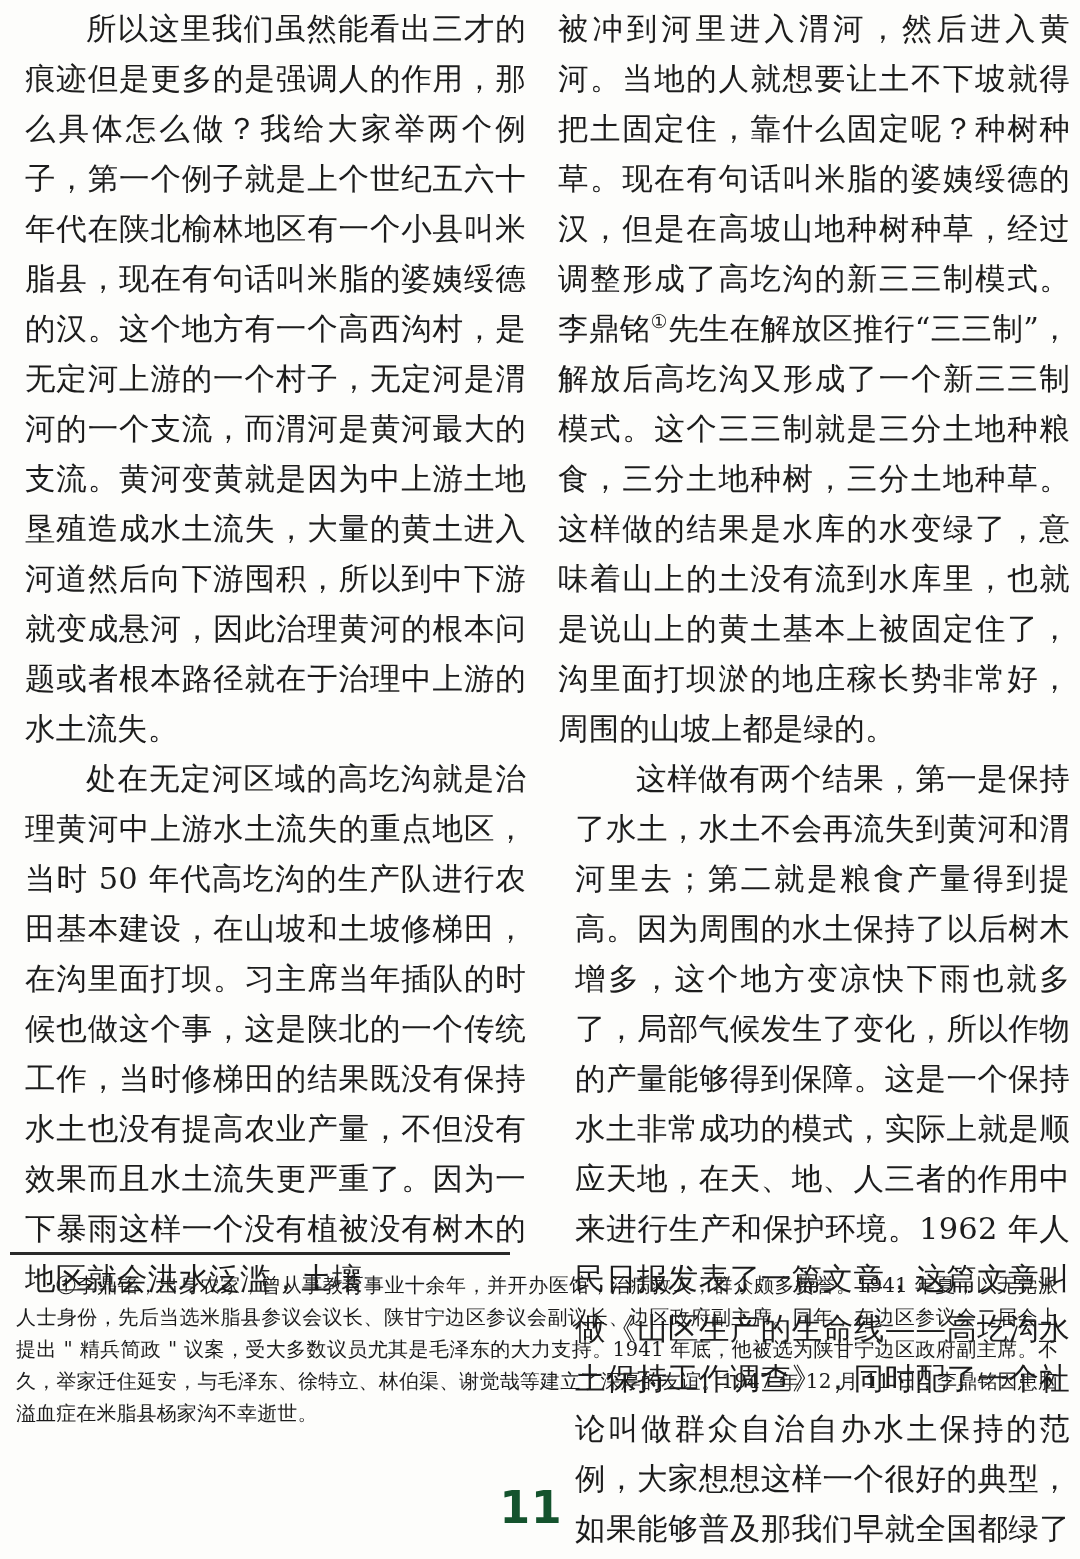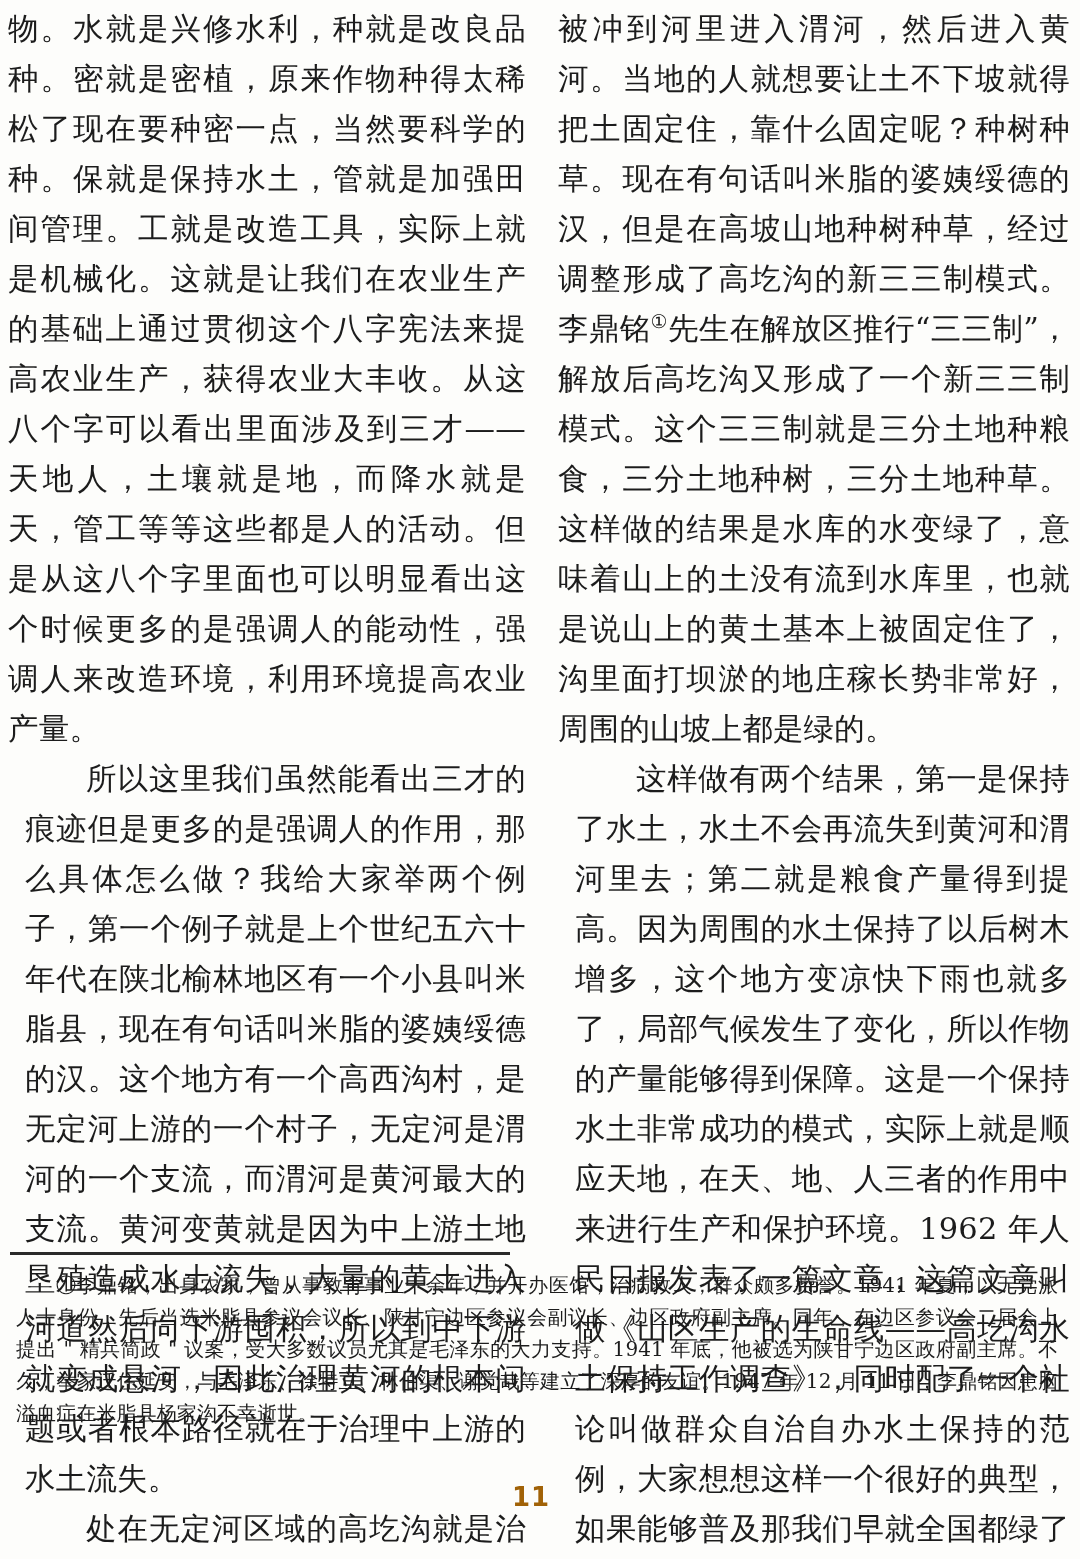--- a/index.html
+++ b/index.html
@@ -94,35 +94,34 @@
   }
 
   
   #page-number {
     position: absolute;
     left: 0;
     top: 1482px;
     width: 1062px;
     text-align: center;
     font-family: "DejaVu Sans", "Liberation Sans", sans-serif;
-    font-size: 26px;
+    font-size: 44px;
     font-weight: bold;
-    color: #a16207;
+    color: #14532d;
     letter-spacing: 1px;
   }
 </style>
 </head>
 <body>
 
 <div id="page">
 
   <div id="body-area">
 
     <div class="col col-left">
-      <p class="para">物。水就是兴修水利，种就是改良品种。密就是密植，原来作物种得太稀松了现在要种密一点，当然要科学的种。保就是保持水土，管就是加强田间管理。工就是改造工具，实际上就是机械化。这就是让我们在农业生产的基础上通过贯彻这个八字宪法来提高农业生产，获得农业大丰收。从这八个字可以看出里面涉及到三才——天地人，土壤就是地，而降水就是天，管工等等这些都是人的活动。但是从这八个字里面也可以明显看出这个时候更多的是强调人的能动性，强调人来改造环境，利用环境提高农业产量。</p>
       <p class="para indent">所以这里我们虽然能看出三才的痕迹但是更多的是强调人的作用，那么具体怎么做？我给大家举两个例子，第一个例子就是上个世纪五六十年代在陕北榆林地区有一个小县叫米脂县，现在有句话叫米脂的婆姨绥德的汉。这个地方有一个高西沟村，是无定河上游的一个村子，无定河是渭河的一个支流，而渭河是黄河最大的支流。黄河变黄就是因为中上游土地垦殖造成水土流失，大量的黄土进入河道然后向下游囤积，所以到中下游就变成悬河，因此治理黄河的根本问题或者根本路径就在于治理中上游的水土流失。</p>
       <p class="para indent">处在无定河区域的高圪沟就是治理黄河中上游水土流失的重点地区，当时 50 年代高圪沟的生产队进行农田基本建设，在山坡和土坡修梯田，在沟里面打坝。习主席当年插队的时候也做这个事，这是陕北的一个传统工作，当时修梯田的结果既没有保持水土也没有提高农业产量，不但没有效果而且水土流失更严重了。因为一下暴雨这样一个没有植被没有树木的地区就会洪水泛滥，土壤</p>
     </div>
 
     <div class="col col-right">
       <p class="para"><span>被冲到河里进入渭河，然后进入黄河。当地的人就想要让土不下坡就得把土固定住，靠什么固定呢？种树种草。现在有句话叫米脂的婆姨绥德的汉，但是在高坡山地种树种草，经过调整形成了高圪沟的新三三制模式。李鼎铭</span><sup class="fn-ref">①</sup><span>先生在解放区推行“三三制”，解放后高圪沟又形成了一个新三三制模式。这个三三制就是三分土地种粮食，三分土地种树，三分土地种草。这样做的结果是水库的水变绿了，意味着山上的土没有流到水库里，也就是说山上的黄土基本上被固定住了，沟里面打坝淤的地庄稼长势非常好，周围的山坡上都是绿的。</span></p>
       <p class="para indent">这样做有两个结果，第一是保持了水土，水土不会再流失到黄河和渭河里去；第二就是粮食产量得到提高。因为周围的水土保持了以后树木增多，这个地方变凉快下雨也就多了，局部气候发生了变化，所以作物的产量能够得到保障。这是一个保持水土非常成功的模式，实际上就是顺应天地，在天、地、人三者的作用中来进行生产和保护环境。1962 年人民日报发表了一篇文章，这篇文章叫做《山区生产的生命线——高圪沟水土保持工作调查》，同时配了一个社论叫做群众自治自办水土保持的范例，大家想想这样一个很好的典型，如果能够普及那我们早就全国都绿了对吧？</p>
 
     </div>
 

